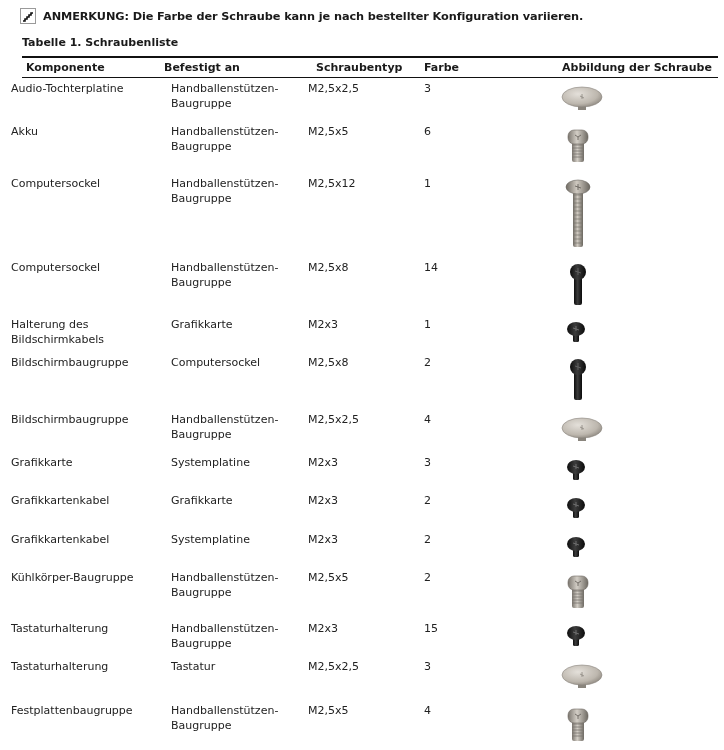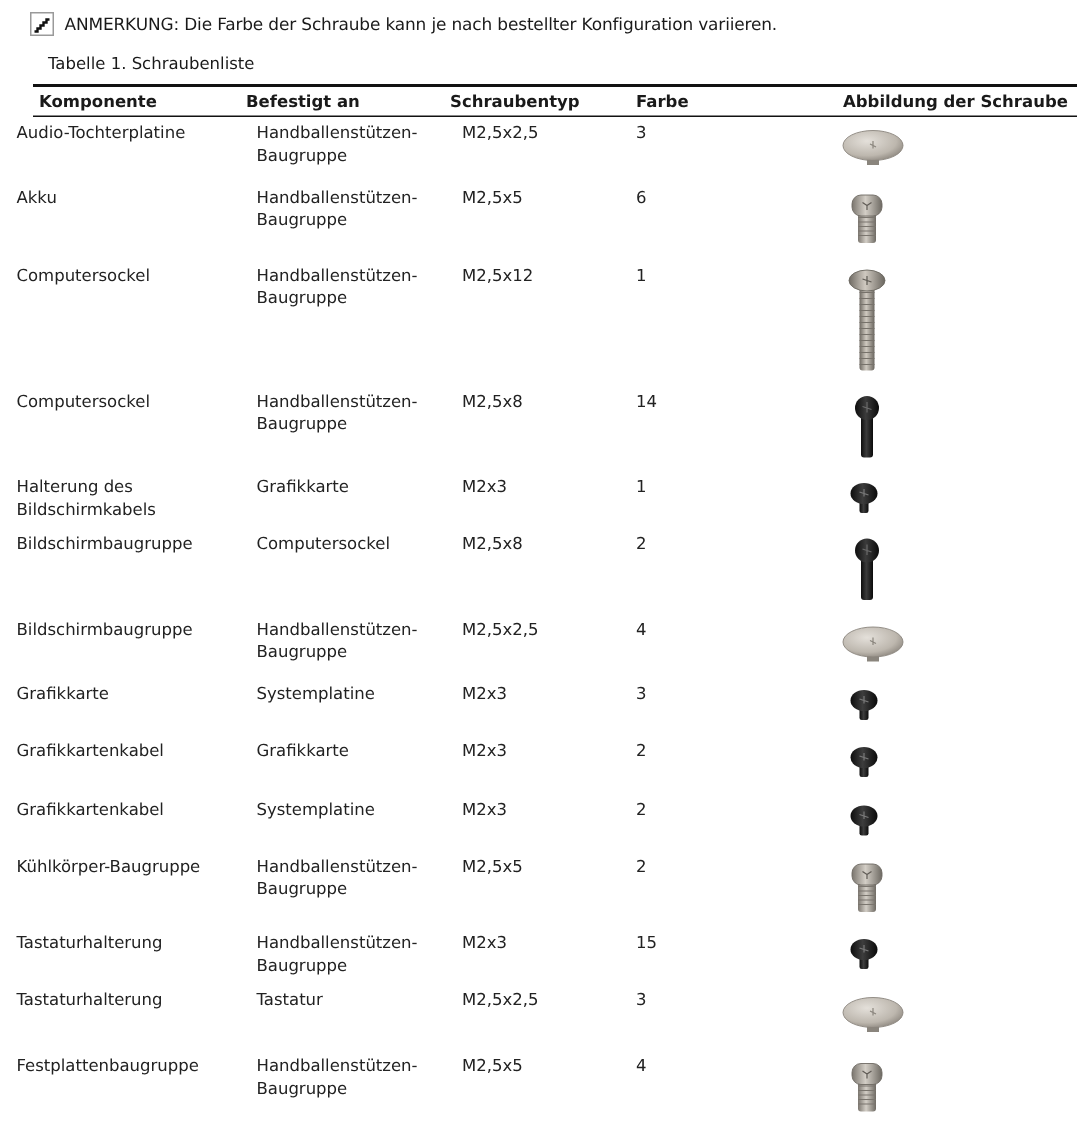--- a/index.html
+++ b/index.html
@@ -3,30 +3,30 @@
 <meta charset="utf-8">
 <style>
   html, body { margin: 0; padding: 0; background: #ffffff; }
   body {
     width: 724px; height: 750px; position: relative; overflow: hidden;
     font-family: "DejaVu Sans", sans-serif; color: #1a1a1a;
   }
   .note {
     position: absolute; left: 20px; top: 6px; height: 20px;
     display: flex; align-items: center;
-    font-size: 11.3px; font-weight: normal; letter-spacing: -0.1px;
+    font-size: 11.3px; font-weight: bold; letter-spacing: -0.1px;
   }
   .note-icon {
     width: 14px; height: 14px; border: 1px solid #9a9a9a; margin-right: 7px;
     display: inline-block; position: relative; background: #fff;
   }
   .note-icon svg { position: absolute; left: 0; top: 0; }
   .table-title {
     position: absolute; left: 22px; top: 36px;
-    font-size: 11px; font-weight: normal; margin-left: 10px;
+    font-size: 11px; font-weight: bold;
   }
   .rule-top {
     position: absolute; left: 22px; width: 696px; top: 56px; height: 2px; background: #111;
   }
   .rule-head {
     position: absolute; left: 22px; width: 696px; top: 77px; height: 1px; background: #111;
   }
   .th {
     position: absolute; top: 61px; font-size: 11px; font-weight: bold; white-space: nowrap; text-align: right;
   }
@@ -52,21 +52,21 @@
     </svg>
   </span>
   <span>ANMERKUNG: Die Farbe der Schraube kann je nach bestellter Konfiguration variieren.</span>
 </div>
 
 <div class="table-title">Tabelle 1. Schraubenliste</div>
 
 <div class="rule-top"></div>
 <div class="th" style="left:26px">Komponente</div>
 <div class="th" style="left:164px">Befestigt an</div>
-<div class="th" style="left:300px">Schraubentyp</div>
+<div class="th" style="left:316px">Schraubentyp</div>
 <div class="th" style="left:424px">Farbe</div>
 <div class="th" style="left:562px">Abbildung der Schraube</div>
 <div class="rule-head"></div>
 
 <div id="rows">
     <div class="row" style="top: 82px;">
       <div class="cell c1">Audio-Tochterplatine</div>
       <div class="cell c2">Handballenstützen-
 Baugruppe</div>
       <div class="cell c3">M2,5x2,5</div>

